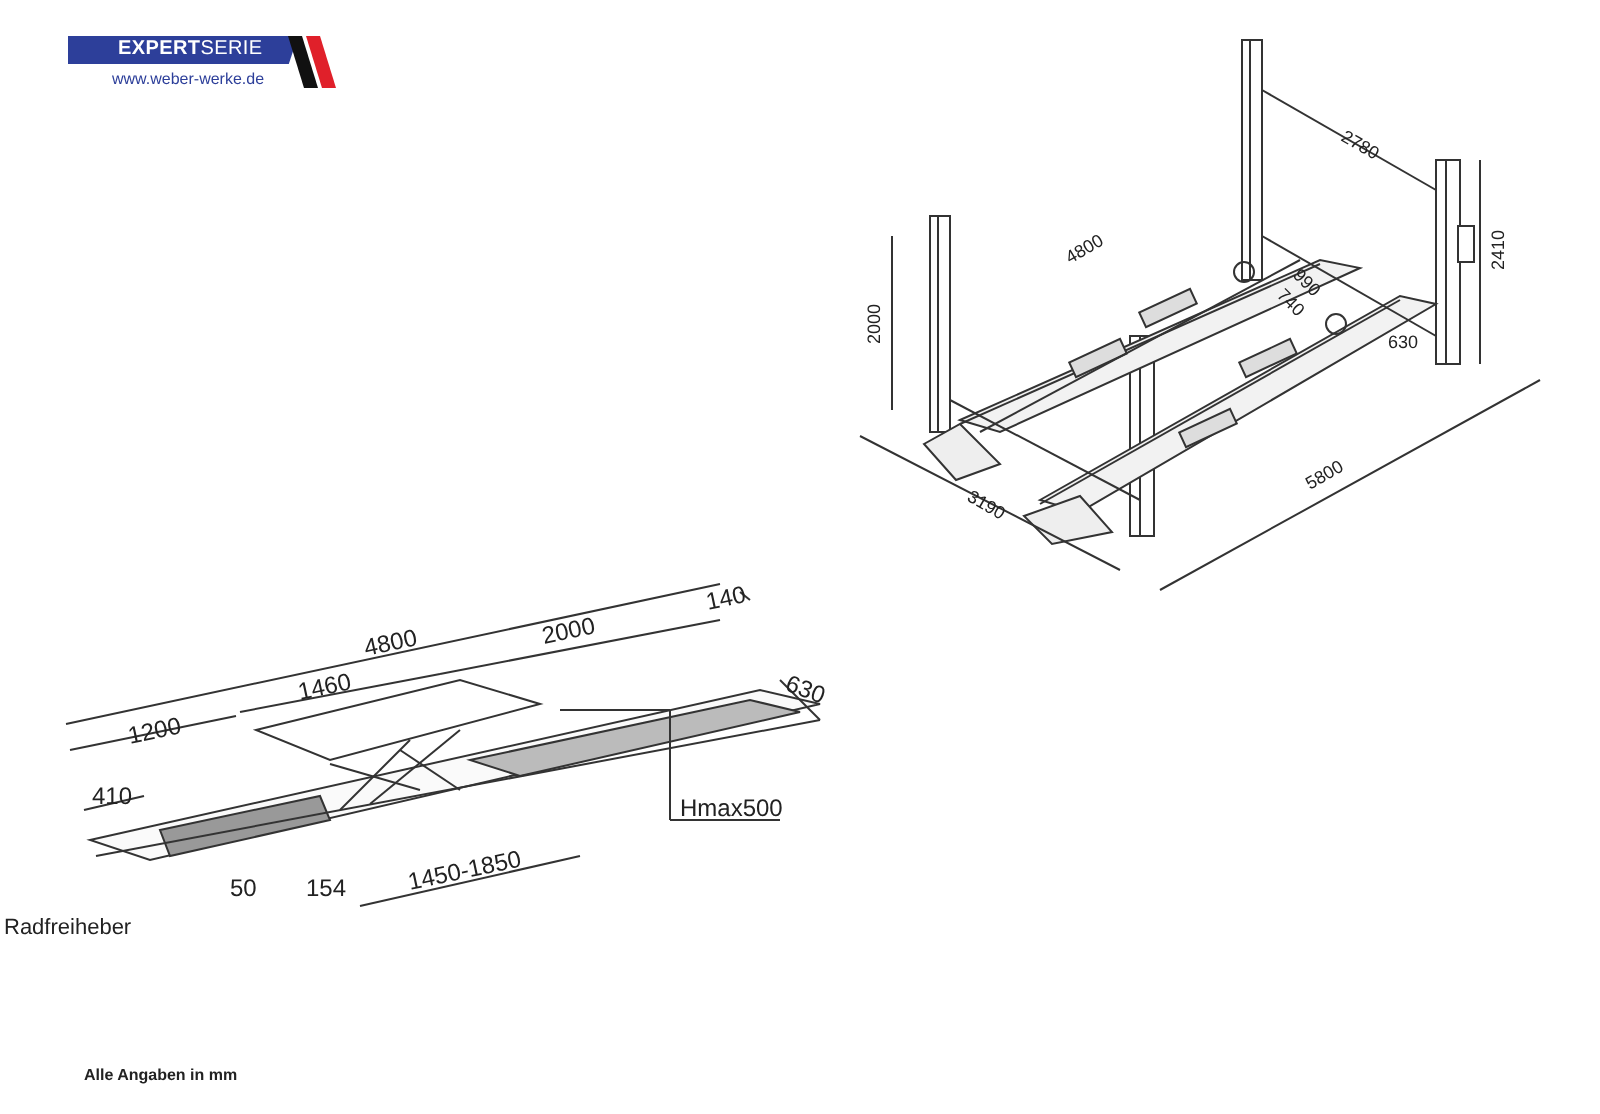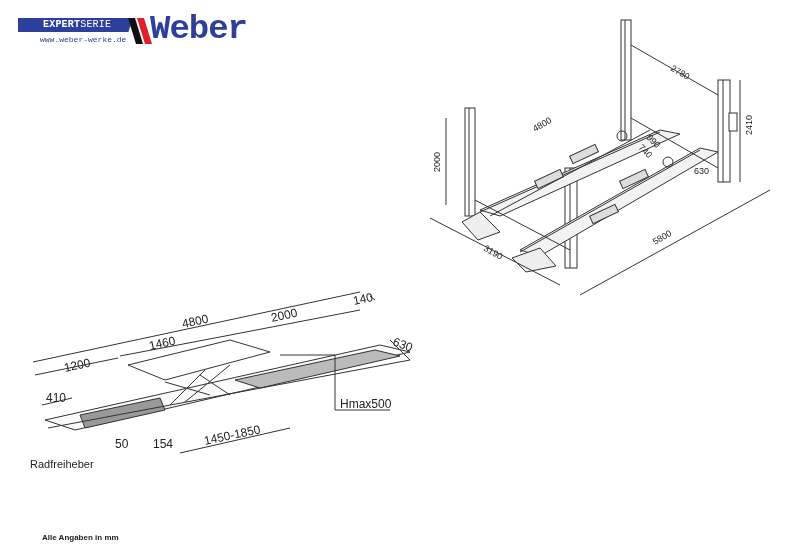--- a/index.html
+++ b/index.html
@@ -1,17 +1,17 @@
 <!DOCTYPE html>
 <html><head>
 <meta charset="utf-8">
 <style>
   html, body { margin:0; padding:0; background:#ffffff; }
   body { width:800px; height:557px; position:relative; overflow:hidden; font-family:"Liberation Sans", sans-serif; }
-  .logo { position:absolute; left:0; top:0; width:270px; height:60px;font-family:Liberation Mono, monospace; }
+  .logo { position:absolute; left:16px; top:0; width:270px; height:60px; }
   .banner { position:absolute; left:18px; top:18px; width:115px; height:14px; background:#2d3f9a; clip-path:polygon(0 0,100% 0,96% 100%,0 100%); }
   .banner-text { position:absolute; left:43px; top:19px; color:#ffffff; font-size:10px; font-weight:bold; letter-spacing:0.2px; }
   .banner-text .light { font-weight:normal; }
   .url { position:absolute; left:40px; top:35px; font-size:8px; color:#2d3f9a; }
   .stripes { position:absolute; left:128px; top:18px; width:30px; height:26px; }
   .brand { position:absolute; left:150px; top:10px; font-size:34px; font-weight:bold; color:#2d3f9a; letter-spacing:-1px; }
   .caption { position:absolute; font-size:11px; color:#222; }
   .footnote { position:absolute; font-size:8px; color:#222;font-weight:bold; }
   svg.draw { position:absolute; left:0; top:0; }
   .dim { font-family:"Liberation Sans", sans-serif; font-size:12px; fill:#222; }
@@ -21,21 +21,20 @@
 <body>
 
 <div class="logo">
   <div class="banner"></div>
   <div class="banner-text"><span>EXPERT</span><span class="light">SERIE</span></div>
   <div class="url">www.weber-werke.de</div>
   <svg class="stripes" viewBox="0 0 30 26">
     <polygon points="0,0 7,0 15,26 8,26" fill="#111111"></polygon>
     <polygon points="9,0 16,0 24,26 17,26" fill="#e0202a"></polygon>
   </svg>
-  <div class="brand">Weber</div>
 </div>
 
 <svg class="draw" width="800" height="557" viewBox="0 0 800 557">
   <g stroke="#333" stroke-width="1" fill="none">
 
     <rect x="621" y="20" width="10" height="120" fill="#fff"></rect>
     <line x1="625" y1="20" x2="625" y2="140"></line>
 
     <rect x="718" y="80" width="12" height="102" fill="#fff"></rect>
     <line x1="723" y1="80" x2="723" y2="182"></line>
@@ -115,14 +114,14 @@
     <text class="dim" x="354" y="305" transform="rotate(-12 354 305)">140</text>
     <text class="dim" x="392" y="345" transform="rotate(20 392 345)">630</text>
     <text class="dim" x="46" y="402">410</text>
     <text class="dim" x="115" y="448">50</text>
     <text class="dim" x="153" y="448">154</text>
     <text class="dim" x="205" y="445" transform="rotate(-12 205 445)">1450-1850</text>
     <text class="dim" x="340" y="408">Hmax500</text>
   </g>
 </svg>
 
-<div class="caption" style="left:30px; top:458px;">Radfreiheber</div>
+<div class="caption" style="left:2px; top:458px;">Radfreiheber</div>
 <div class="footnote" style="left:42px; top:533px;">Alle Angaben in mm</div>
 
 </body></html>

